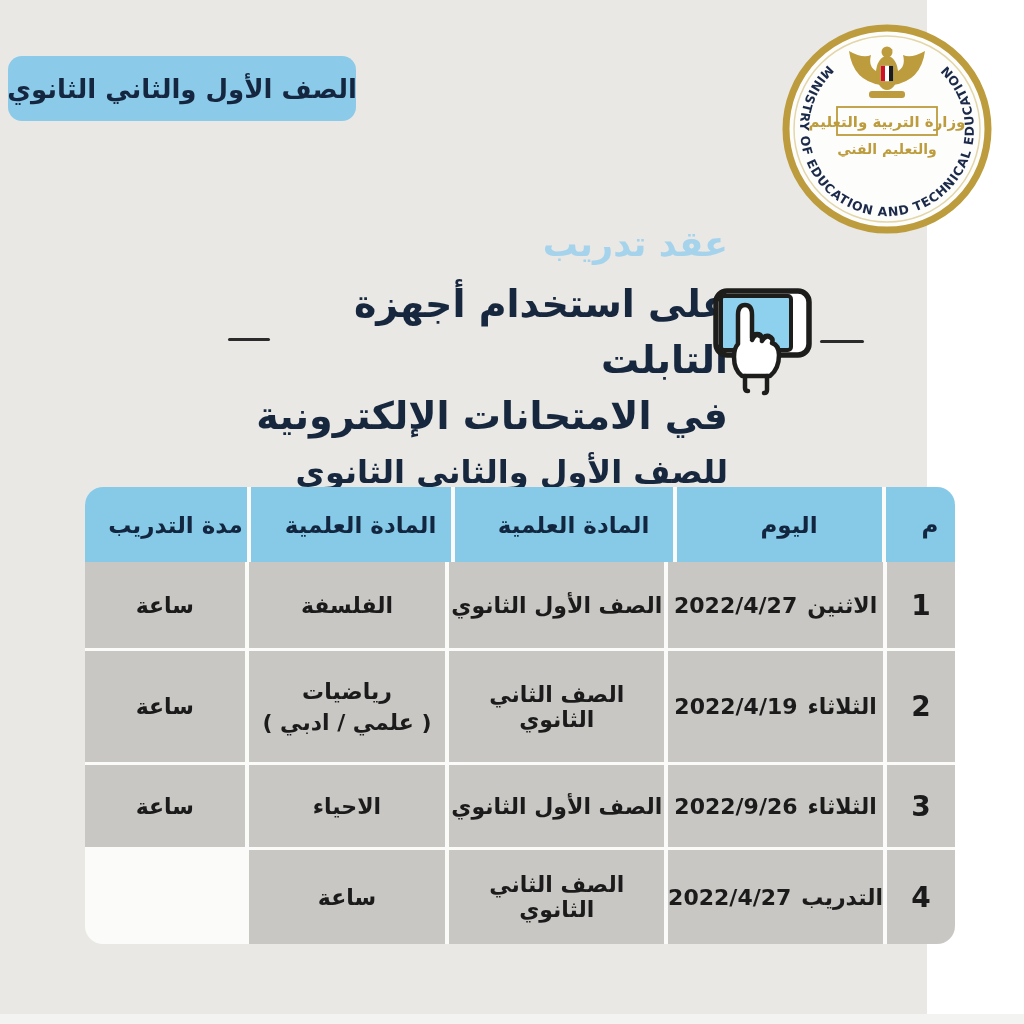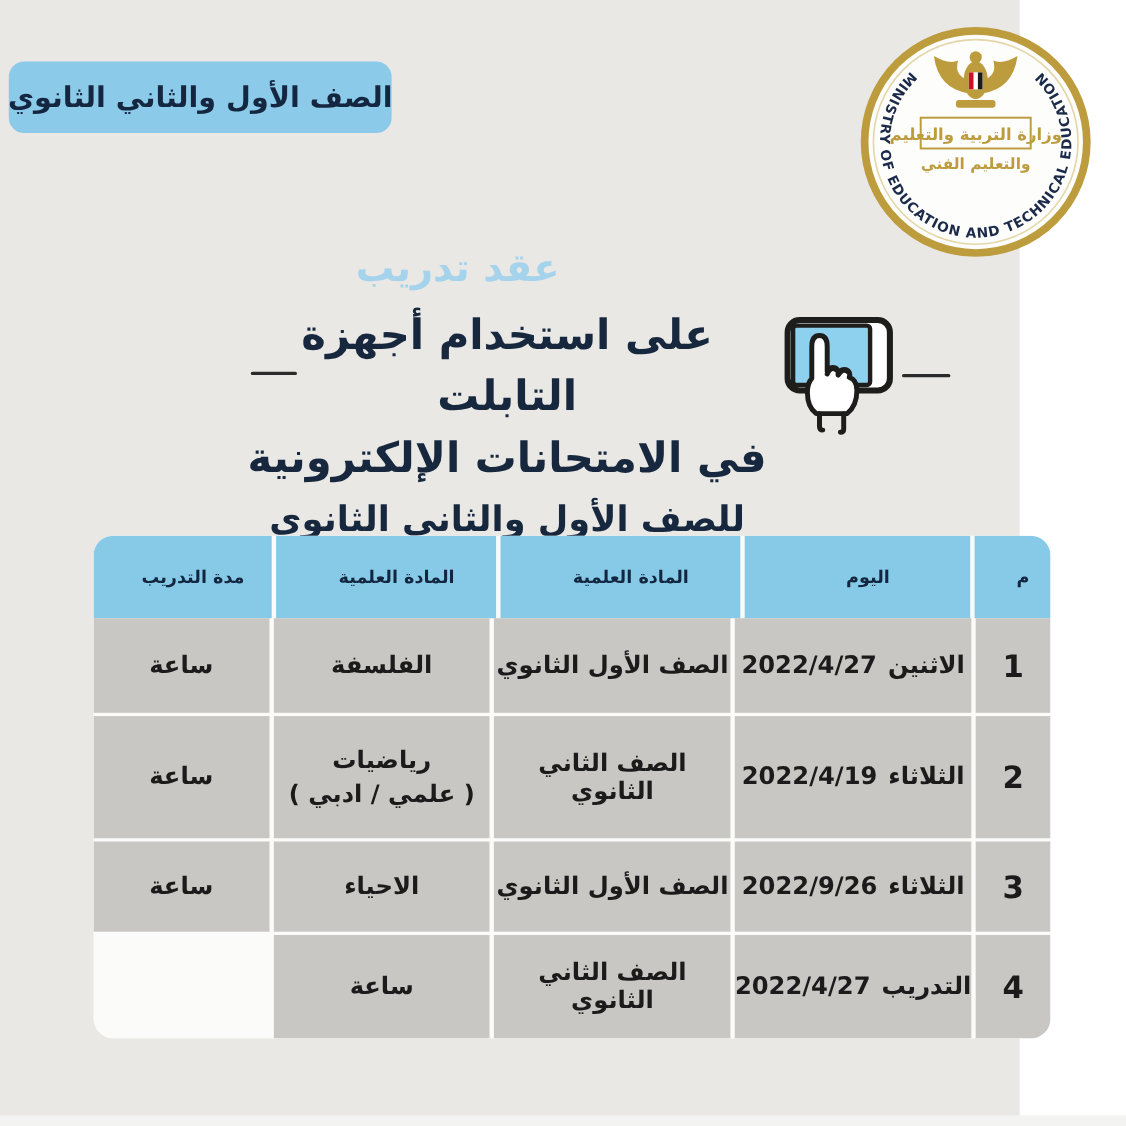--- a/index.html
+++ b/index.html
@@ -10,41 +10,41 @@
   
   .badge{position:absolute;left:8px;top:56px;width:348px;height:65px;
          background:#8bcae8;border-radius:14px;display:flex;align-items:center;
          justify-content:center;}
   .badge span{font-size:26px;font-weight:bold;color:#152740;white-space:nowrap;direction:rtl;}
 
   
   .logo{position:absolute;left:781px;top:23px;width:212px;height:212px;}
 
   
-  .heading{position:absolute;left:224px;top:224px;width:474px;text-align:center;direction:rtl;}
+  .heading{position:absolute;left:254px;top:224px;width:474px;direction:rtl;}
   .kicker{font-size:35px;font-weight:bold;color:#a6d3ec;margin-bottom:12px;
           margin-left:-90px;}
   .h-line{font-size:38px;font-weight:bold;color:#16273e;line-height:56px;}
   .h-line3{font-size:32px;font-weight:bold;color:#16273e;line-height:52px;margin-top:2px;}
 
   .dash{position:absolute;height:3px;background:#2b2b2b;border-radius:2px;}
   .dash-left{left:228px;top:338px;width:42px;}
   .dash-right{left:820px;top:340px;width:44px;}
 
   .tablet{position:absolute;left:712px;top:284px;width:104px;height:116px;}
 
   
   .table{position:absolute;left:85px;top:487px;width:870px;height:457px;
          background:#fbfbfa;border-radius:18px;overflow:hidden;direction:rtl;
          display:flex;flex-direction:column;}
   .thead,.tbody{display:grid;grid-template-columns:69fr 205fr 218fr 200fr 162fr;column-gap:4px;}
   .thead{height:75px;}
   .tbody{flex:1;grid-template-rows:86px 111px 82px 94px;row-gap:3px;margin-top:0;}
   .th{background:#87cae8;display:flex;align-items:center;justify-content:center;
-      font-size:16px;font-weight:bold;color:#12263f;padding-left:19px;}
+      font-size:23px;font-weight:bold;color:#12263f;padding-left:19px;}
   .td{background:#c9c7c4;display:flex;flex-direction:column;align-items:center;
       justify-content:center;font-size:22px;font-weight:bold;color:#1b1b1b;text-align:center;}
   .td.num{font-size:28px;}
   .td.day{flex-direction:row;gap:10px;}
   .td .date{direction:ltr;unicode-bidi:embed;}
   .td .sub2:empty{display:none;}
   .td .sub2{margin-top:6px;}
 
   .bottom-strip{position:absolute;left:0;bottom:0;width:1024px;height:10px;background:#f3f3f1;}
 </style>

